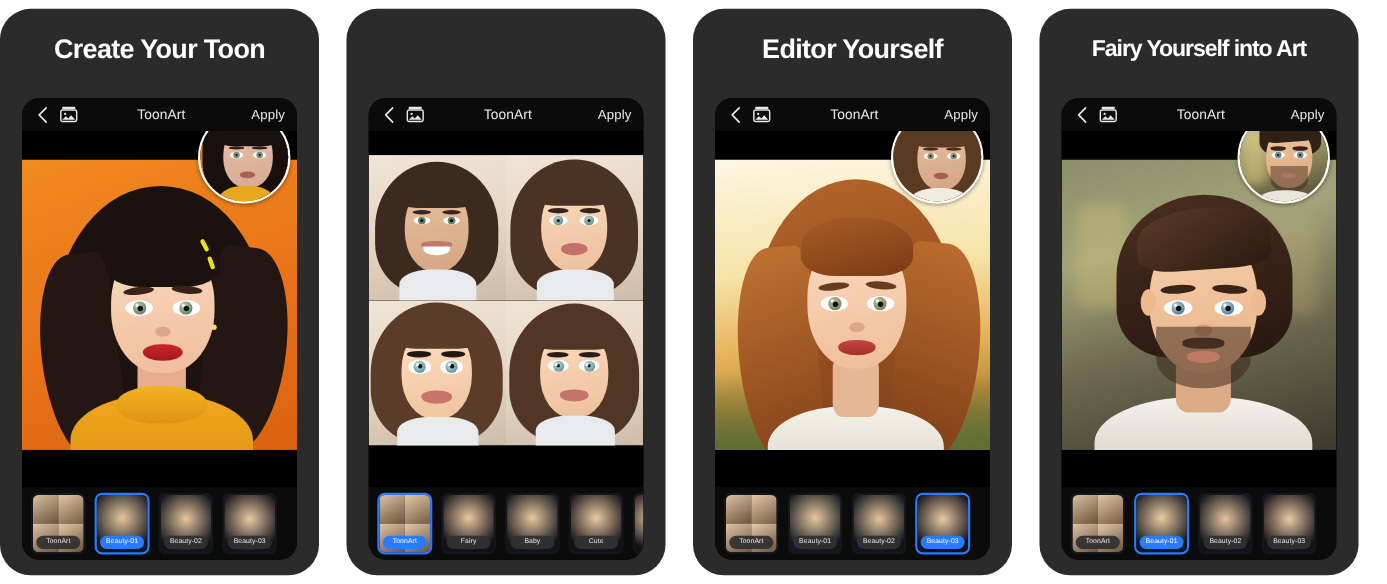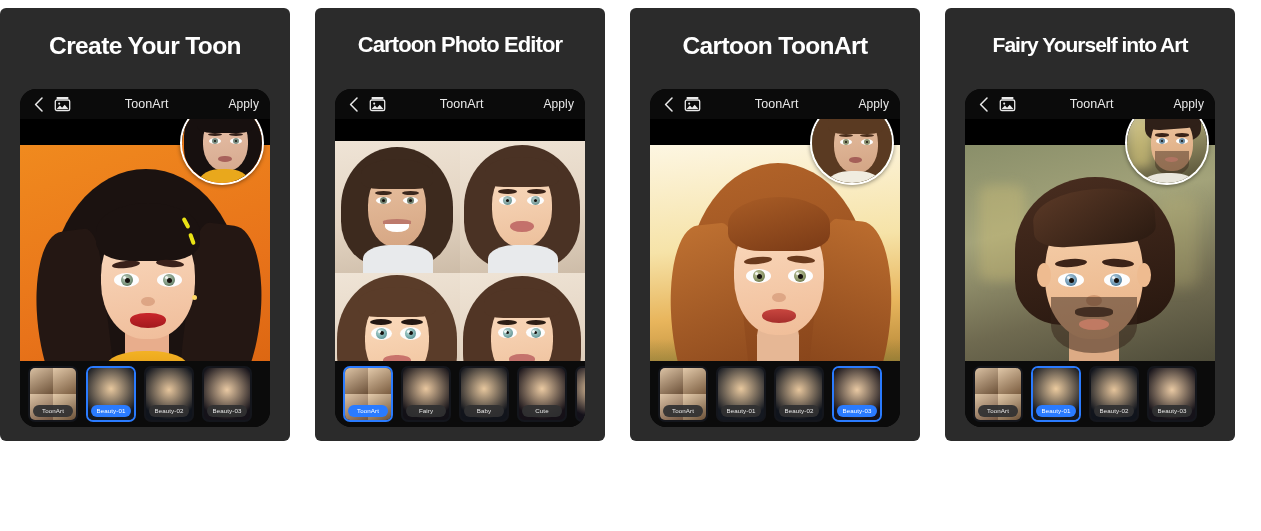--- a/index.html
+++ b/index.html
@@ -13,24 +13,24 @@
     background:#ffffff;
     display:flex;
     align-items:flex-start;
     justify-content:flex-start;
     box-sizing:border-box;
   }
 
   
   .panel{
     position:relative;
-    width:290px;height:433px;
+    width:290px;height:515px;
     margin-top:8px;
     background:#2b2b2b;
-    border-radius:6px;
+    border-radius:28px;
     flex:0 0 auto;
     overflow:hidden;
     box-sizing:border-box;
   }
   .panel-gap{flex:0 0 auto;width:25px;height:10px;}
 
   .headline{
     position:absolute;top:26px;left:0;right:0;
     text-align:center;
     color:#ffffff;
@@ -290,21 +290,20 @@
           <div class="t-art" style="background:radial-gradient(circle at 50% 42%,#e9c9a3,#151219 78%)"></div>
           <div class="t-label">Beauty-03</div>
         </div>
       </div>
     </div>
   </div>
 
   <div class="panel-gap"></div>
 
   <div class="panel">
-    <div class="headline sm">Cartoon Photo Editor</div>
 
     <div class="screen">
       <div class="appbar">
         <div class="ab-back">
           <svg width="9" height="15" viewBox="0 0 9 15">
               <path d="M8 1L1.6 7.5 8 14" stroke="#e9e9e9" stroke-width="1.5" fill="none" stroke-linecap="round" stroke-linejoin="round"></path>
             </svg>
         </div>
         <div class="ab-gallery">
           <svg width="17" height="16" viewBox="0 0 17 16">
@@ -441,21 +440,21 @@
         <div class="thumb partial">
           <div class="t-art" style="background:radial-gradient(circle at 70% 40%,#e8c8a0,#14111a 80%)"></div>
         </div>
       </div>
     </div>
   </div>
 
   <div class="panel-gap"></div>
 
   <div class="panel">
-    <div class="headline">Cartoon ToonArt</div>
+    <div class="headline">Editor Yourself</div>
 
     <div class="screen">
       <div class="appbar">
         <div class="ab-back">
           <svg width="9" height="15" viewBox="0 0 9 15">
               <path d="M8 1L1.6 7.5 8 14" stroke="#e9e9e9" stroke-width="1.5" fill="none" stroke-linecap="round" stroke-linejoin="round"></path>
             </svg>
         </div>
         <div class="ab-gallery">
           <svg width="17" height="16" viewBox="0 0 17 16">

